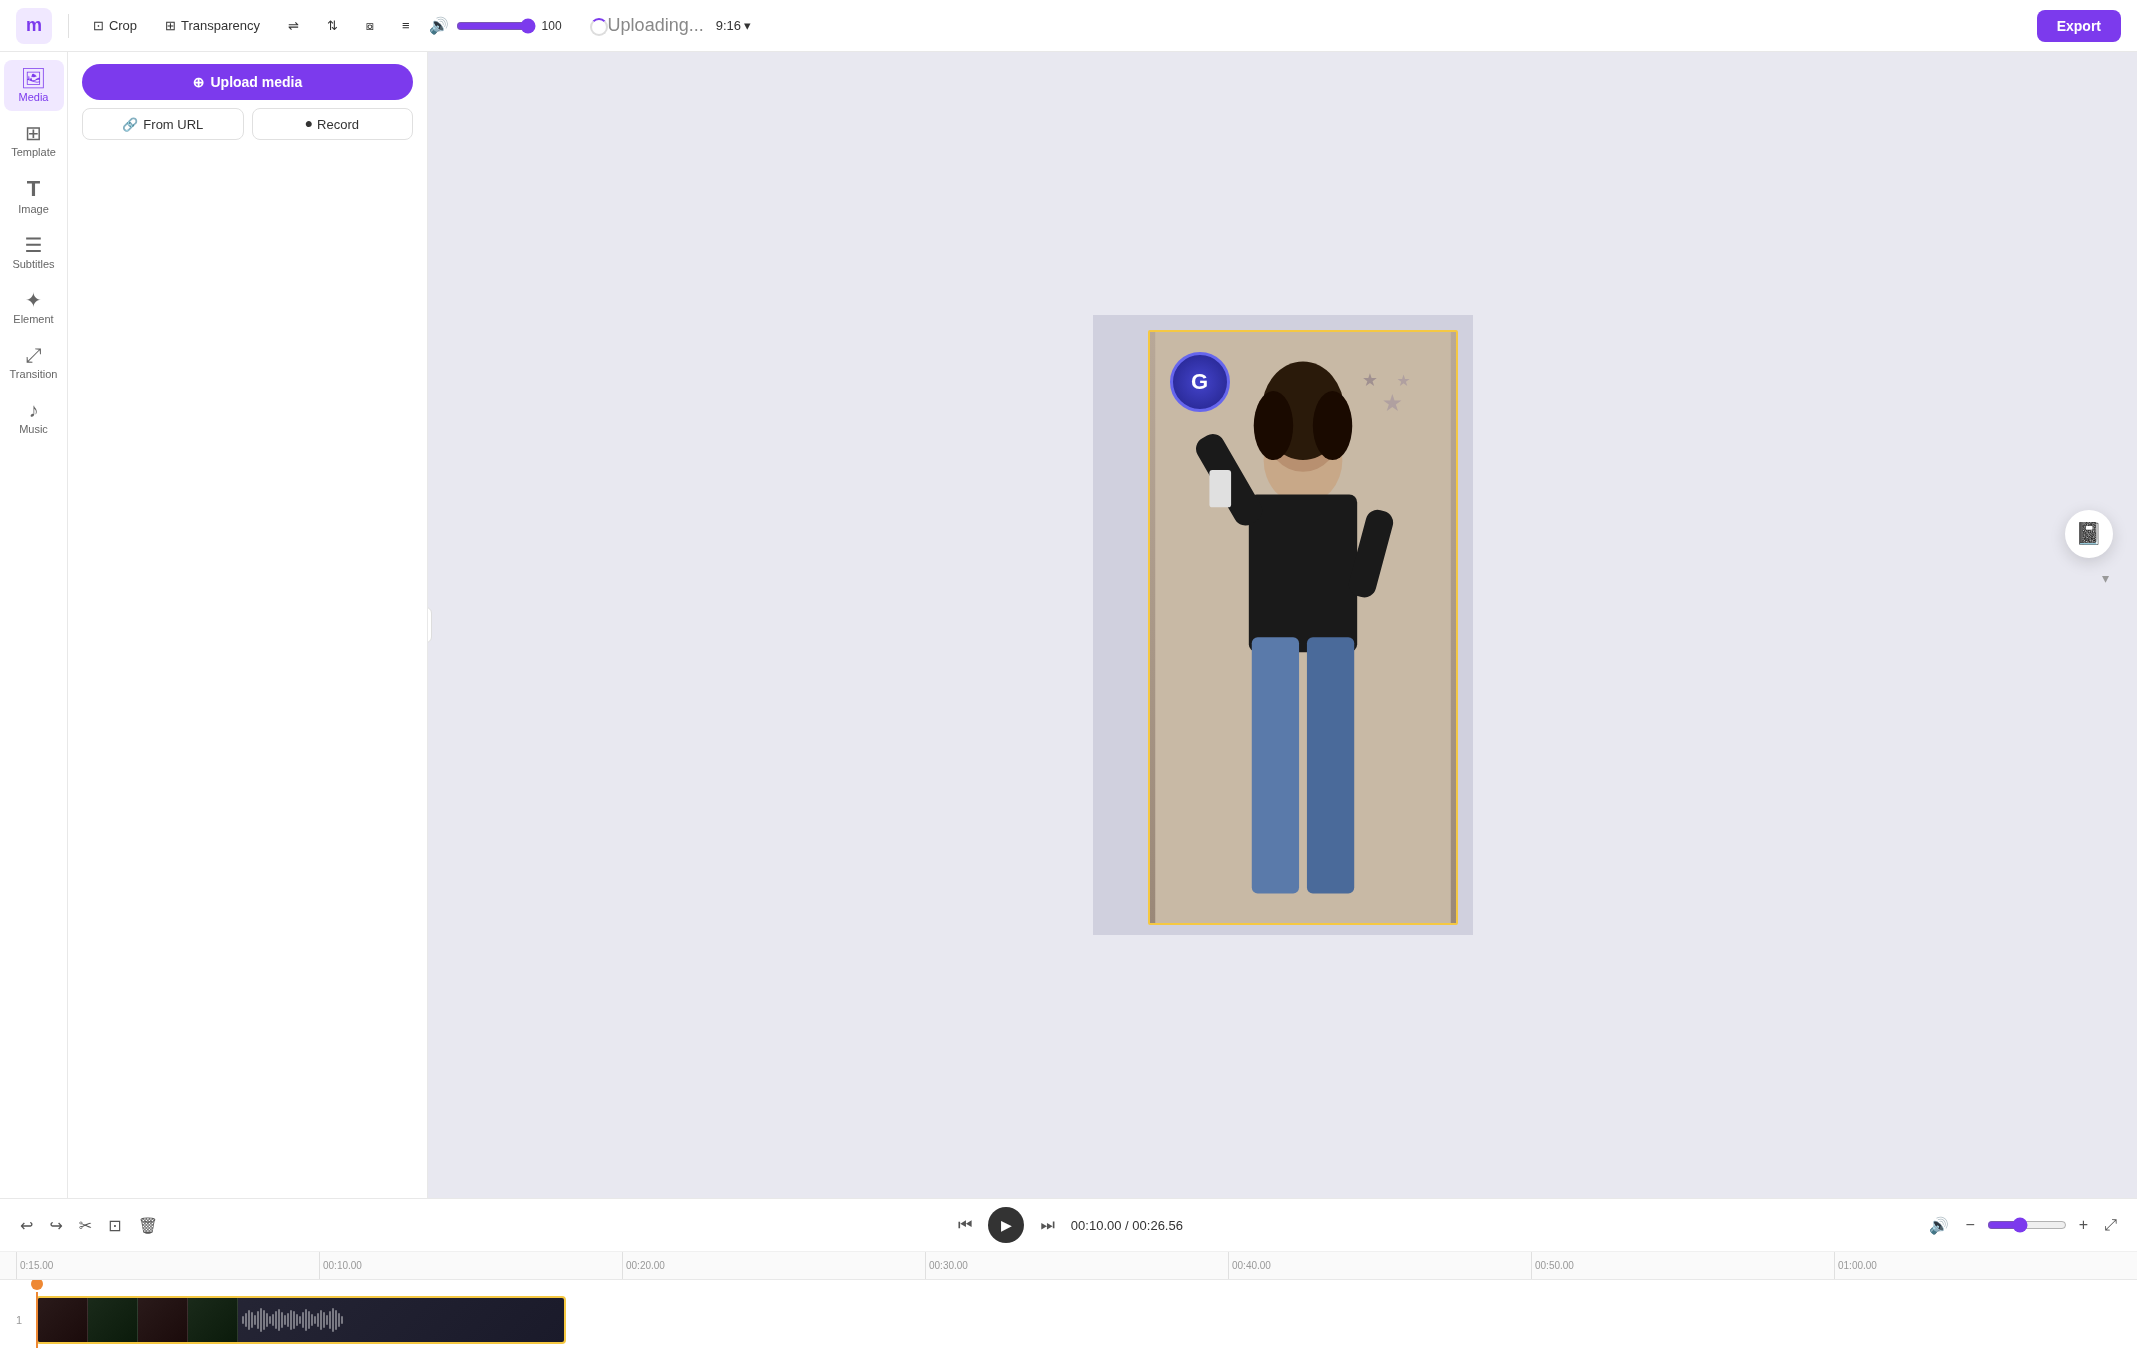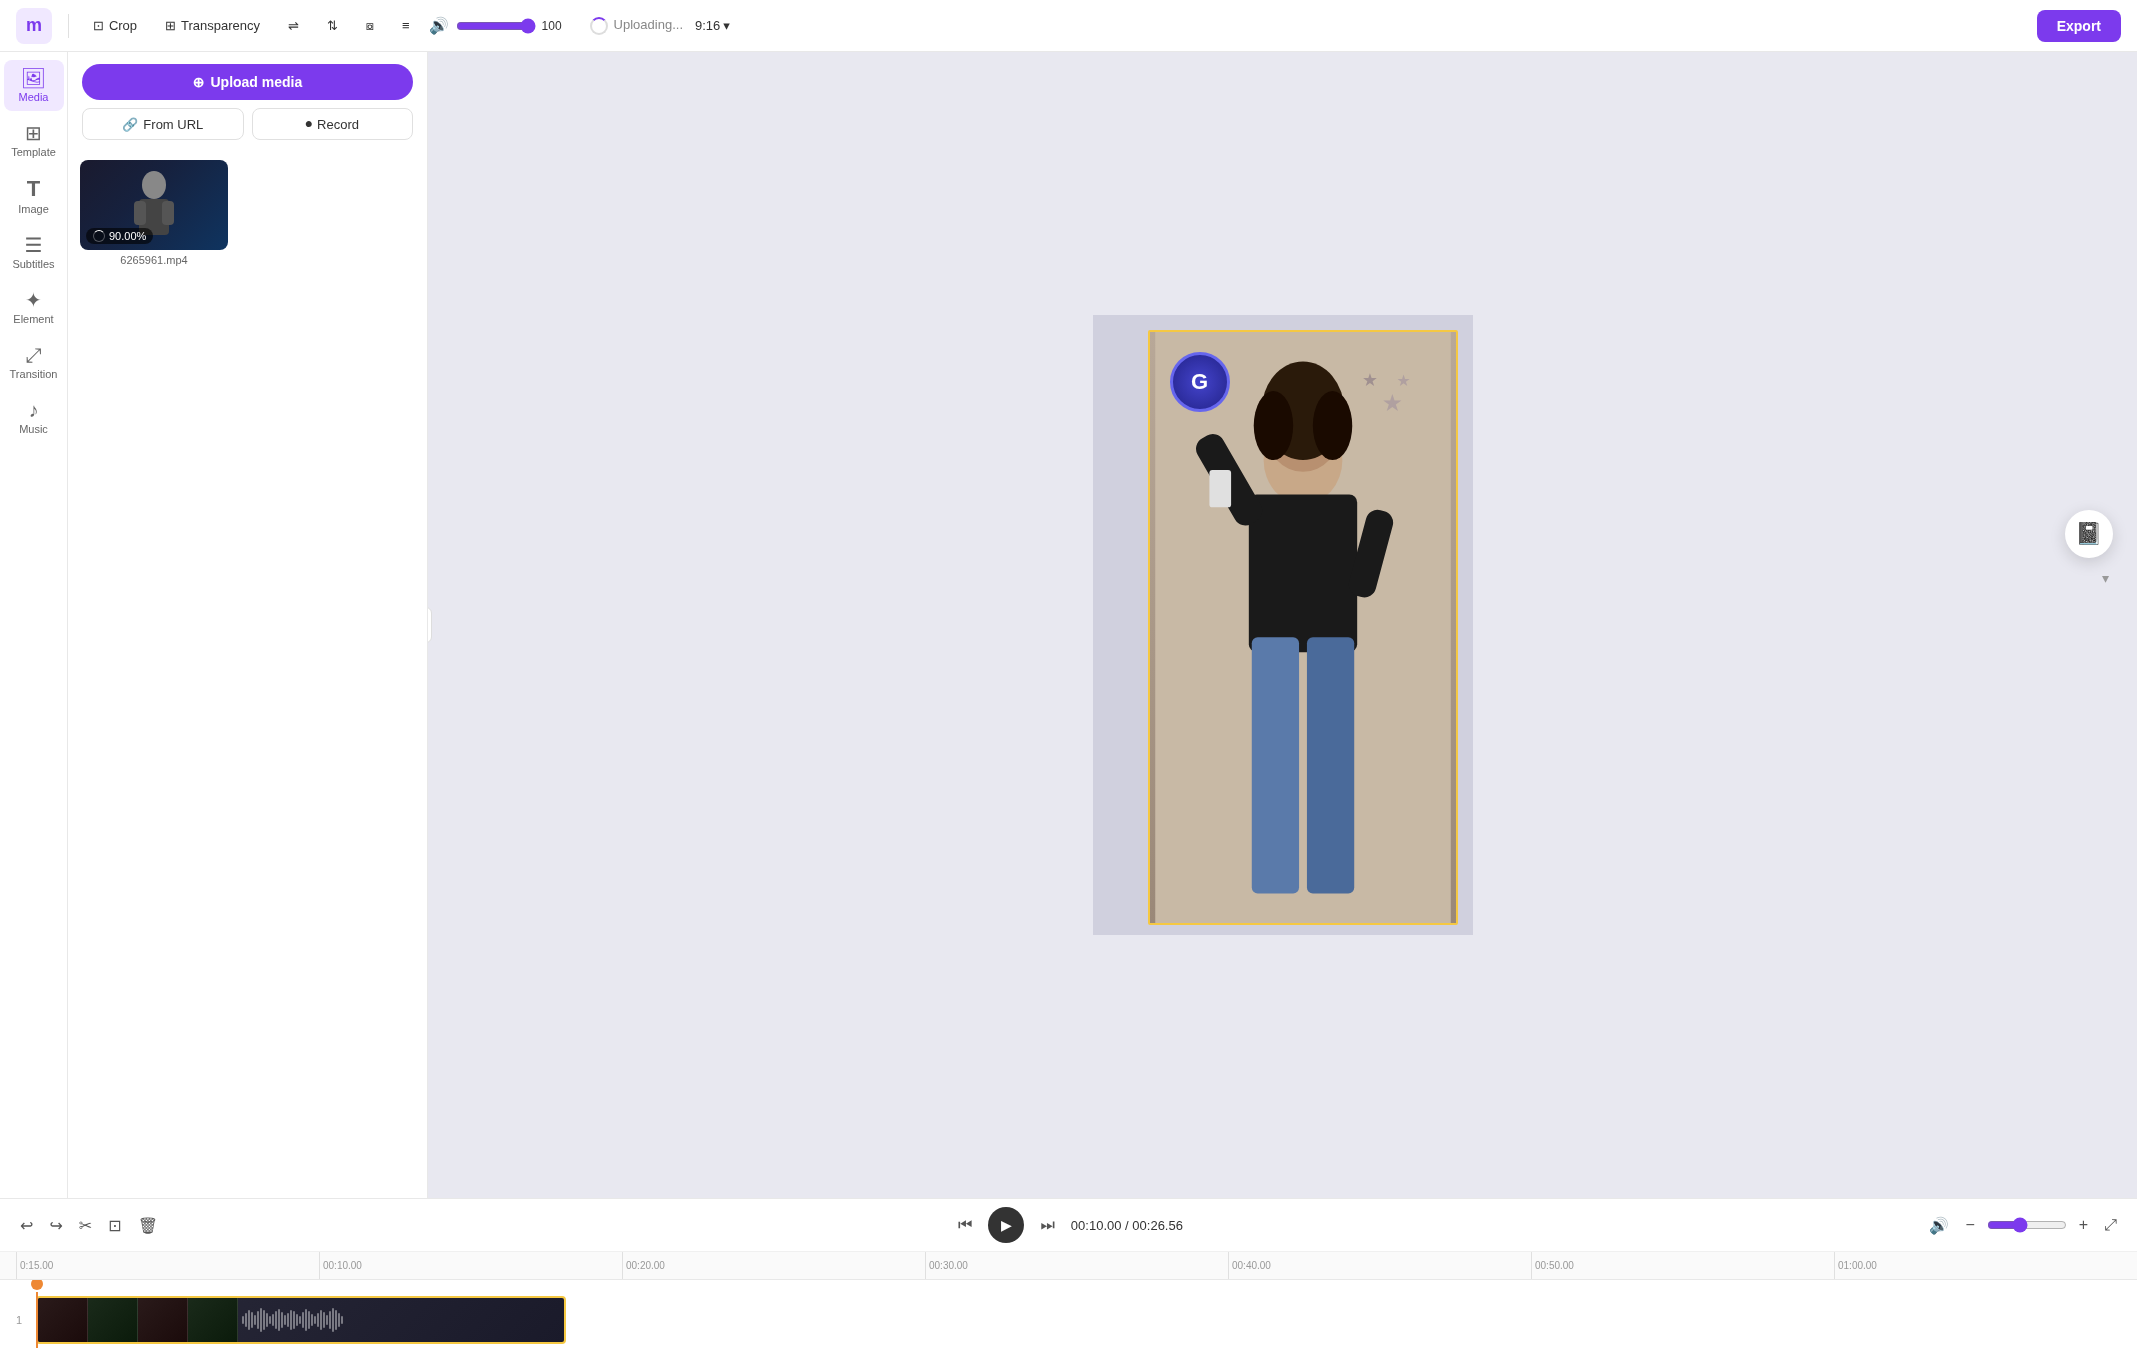--- a/index.html
+++ b/index.html
@@ -13,21 +13,21 @@
     }
     .toolbar-btn {
       display: flex; align-items: center; gap: 5px;
       background: none; border: none; cursor: pointer;
       font-size: 13px; color: #333; padding: 4px 8px; border-radius: 6px;
     }
     .toolbar-sep { width: 1px; height: 24px; background: #e0e0e0; margin: 0 4px; }
     .volume-slider-wrap { display: flex; align-items: center; gap: 6px; }
     .vol-slider { width: 80px; accent-color: #7c3aed; }
     .vol-val { font-size: 12px; color: #333; min-width: 28px; }
-    .uploading-wrap { display: flex; align-items: flex-start; gap: 6px; font-size: 13px; color: #888; margin-left: 8px; }
+    .uploading-wrap { display: flex; align-items: flex-end; font-size: 18px; color: #888; margin-left: 8px; }
     .spinner { width: 18px; height: 18px; border: 2px solid #ddd; border-top-color: #7c3aed; border-radius: 50%; animation: spin 0.8s linear infinite; }
     @keyframes spin { to { transform: rotate(360deg); } }
     .aspect-dropdown { display: flex; align-items: center; gap: 3px; cursor: pointer; font-size: 13px; color: #333; }
     .export-btn {
       margin-left: auto; background: #7c3aed; color: #fff;
       border: none; border-radius: 8px; padding: 8px 20px;
       font-size: 14px; font-weight: 600; cursor: pointer;
     }
 
     
@@ -288,40 +288,20 @@
       </button>
       <div class="secondary-btns">
         <button class="sec-btn">
           <span>🔗</span>
           <span>From URL</span>
         </button>
         <button class="sec-btn">
           <span>⏺</span>
           <span>Record</span>
         </button>
-      </div>
-    </div>
-    <div class="media-grid">
-      <div>
-        <div class="media-thumb">
-          <div class="media-thumb-img">
-
-            <svg width="80" height="80" viewBox="0 0 80 80">
-              <ellipse cx="40" cy="20" rx="12" ry="14" fill="#888"></ellipse>
-              <rect x="25" y="34" width="30" height="36" rx="4" fill="#444"></rect>
-              <rect x="20" y="36" width="12" height="24" rx="4" fill="#555"></rect>
-              <rect x="48" y="36" width="12" height="24" rx="4" fill="#555"></rect>
-            </svg>
-          </div>
-          <div class="progress-overlay">
-            <div class="mini-spinner"></div>
-            <span>90.00%</span>
-          </div>
-        </div>
-        <div class="media-filename">6265961.mp4</div>
       </div>
     </div>
   </div>
 
   <div class="canvas-area">
     <div class="collapse-arrow">◀</div>
     <div class="canvas-container">
       <div class="canvas-video-preview">
 
         <div class="selection-handles">

